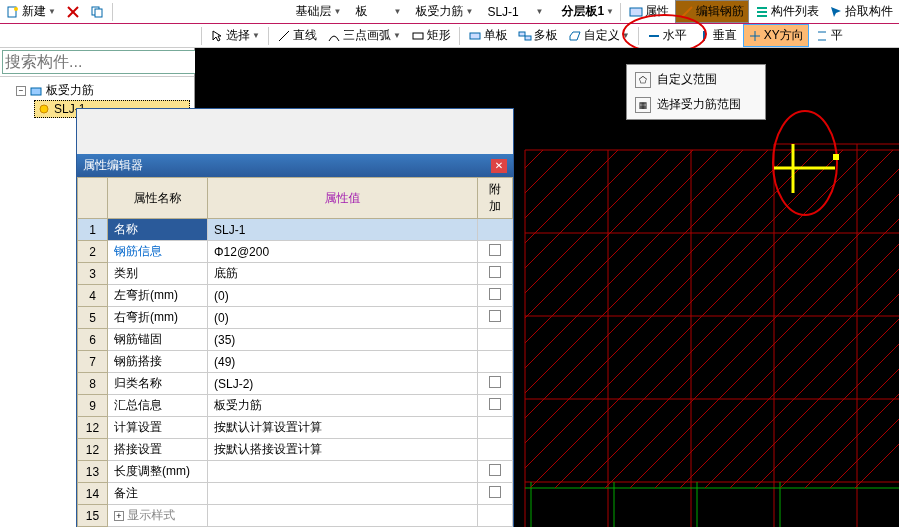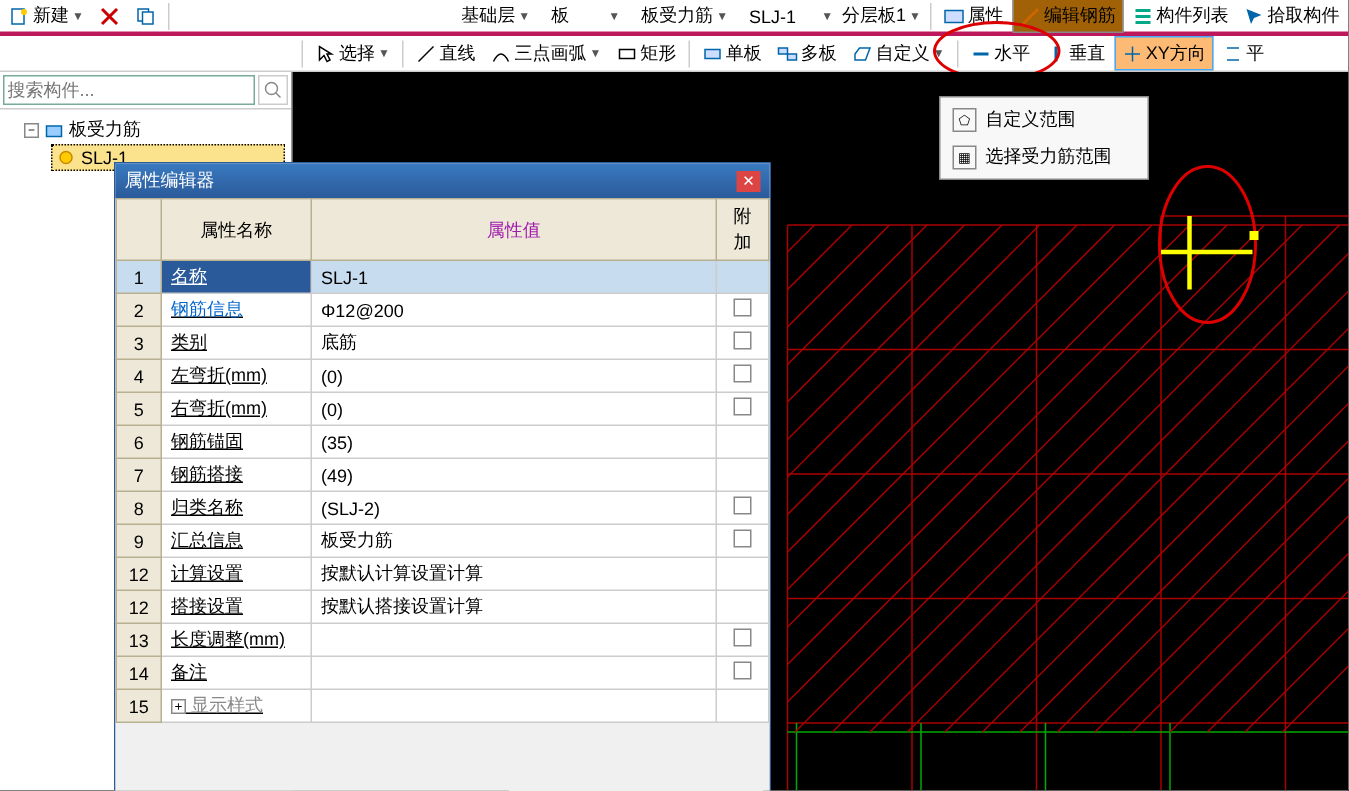--- a/index.html
+++ b/index.html
@@ -1,53 +1,53 @@
 <!DOCTYPE html>
 <html><head>
   <meta charset="utf-8">
   <style>
     * { box-sizing: border-box; margin: 0; padding: 0; }
     body { font-family: "Microsoft YaHei", SimSun, sans-serif; font-size: 12px; background: #fff; width: 899px; height: 527px; overflow: hidden; position: relative; }
     
-    .toolbar1 { height: 24px; display: flex; align-items: center; border-bottom: 3px solid #be185d; padding: 0 2px; gap: 2px; }
+    .toolbar1 { height: 24px; display: flex; align-items: center; border-bottom: 1px solid #be185d; padding: 0 2px; gap: 2px; }
     .toolbar2 { height: 24px; display: flex; align-items: center; border-bottom: 1px solid #ccc; padding: 0 2px; gap: 2px; position: relative; }
     
     .btn { display: inline-flex; align-items: center; padding: 2px 4px; cursor: pointer; gap: 2px; white-space: nowrap; }
     .sep { width: 1px; height: 18px; background: #ccc; margin: 0 2px; }
     
     .dropdown-btn { display: inline-flex; align-items: center; padding: 1px 2px; gap: 2px; }
     .dd-arrow { font-size: 8px; color: #555; }
     
     .red-circle { position: absolute; border: 2px solid #d00; border-radius: 50%; pointer-events: none; }
     
     .main-area { display: flex; height: calc(527px - 48px); }
     .left-panel { width: 195px; border-right: 1px solid #999; display: flex; flex-direction: column; }
     .search-row { display: flex; padding: 2px; border-bottom: 1px solid #ccc; }
-    .search-input { flex: 1; border: 1px solid #7a9; padding: 2px; font-size: 12px; }
+    .search-input { flex: 1; border: 1px solid #7a9; padding: 2px; font-size: 16px; }
     .search-icon-box { width: 20px; height: 20px; border: 1px solid #ccc; display: flex; align-items: center; justify-content: center; margin-left: 2px; }
     
     .tree { padding: 4px; }
     .tree-item { padding: 1px 2px; display: flex; align-items: center; gap: 3px; }
     .tree-item.selected { background: #fbe38e; border: 1px dotted #000; }
     .tree-indent1 { margin-left: 10px; }
     .tree-indent2 { margin-left: 30px; }
     .tree-toggle { width: 10px; height: 10px; border: 1px solid #888; display: inline-flex; align-items: center; justify-content: center; font-size: 8px; line-height: 1; }
     
     .canvas-area { flex: 1; background: #000; position: relative; overflow: hidden; }
     
     .prop-editor { position: absolute; left: 76px; top: 108px; width: 438px; background: #f0f0f0; border: 1px solid #2a5a9a; z-index: 10; }
-    .prop-title { background: linear-gradient(#3a7ac0, #2a5a9a); color: #fff; padding: 3px 6px; display: flex; justify-content: space-between; align-items: center; font-size: 12px; }
+    .prop-title { background: linear-gradient(#3a7ac0, #2a5a9a); color: #fff; padding: 3px 6px; display: flex; justify-content: space-between; align-items: center; font-size: 12px; margin-top: 45px; }
     .prop-close { width: 16px; height: 14px; background: #d44; color: #fff; display: flex; align-items: center; justify-content: center; cursor: pointer; font-size: 10px; }
     .prop-table { width: 100%; border-collapse: collapse; background: #fff; }
     .prop-table th { background: #eee8d8; border: 1px solid #b8b090; padding: 3px 6px; font-weight: normal; text-align: center; }
     .prop-table td { border: 1px solid #ccc; padding: 2px 6px; height: 19px; }
     .prop-table .row-num { background: #eee8d8; border: 1px solid #b8b090; text-align: center; width: 30px; }
     .prop-table tr.sel td { background: #c8dcf0; }
     .prop-table tr.sel .name-cell { background: #2a5a9a; color: #fff; }
-    .name-cell { width: 100px; text-decoration: underline; }
+    .name-cell { width: 100px; }
     .attach-cell { width: 35px; text-align: center; }
     .chk { width: 12px; height: 12px; border: 1px solid #888; display: inline-block; }
     .plus-box { width: 10px; height: 10px; border: 1px solid #888; display: inline-flex; align-items: center; justify-content: center; font-size: 9px; }
     .gray-text { color: #888; text-align: right; }
     .blue-text { color: #06c; }
     
     .ctx-menu { position: absolute; left: 626px; top: 64px; width: 140px; background: #f8f8f8; border: 1px solid #888; z-index: 20; padding: 2px; }
     .ctx-item { padding: 4px 6px; display: flex; align-items: center; gap: 6px; }
     .ctx-icon { width: 16px; height: 16px; display: inline-flex; align-items: center; justify-content: center; border: 1px solid #888; font-size: 9px; }
     
@@ -91,21 +91,21 @@
       <span class="dd-arrow" style="margin-left:auto">▼</span>
     </span>
   <span class="dropdown-btn" style="margin-left:8px;">
       <span>板受力筋</span>
       <span class="dd-arrow">▼</span>
     </span>
   <span class="dropdown-btn" style="margin-left:8px; width:60px;">
       <span>SLJ-1</span>
       <span class="dd-arrow" style="margin-left:auto">▼</span>
     </span>
-  <span class="dropdown-btn" style="margin-left:0;">
+  <span class="dropdown-btn" style="margin-left:12px;font-weight:bold;">
       <span>分层板1</span>
       <span class="dd-arrow">▼</span>
     </span>
   <div class="sep"></div>
   <span class="btn">
       <svg class="icon" viewBox="0 0 14 14">
         <rect x="1" y="3" width="12" height="8" fill="#cdf" stroke="#06a"></rect>
       </svg>
       <span>属性</span>
     </span>

